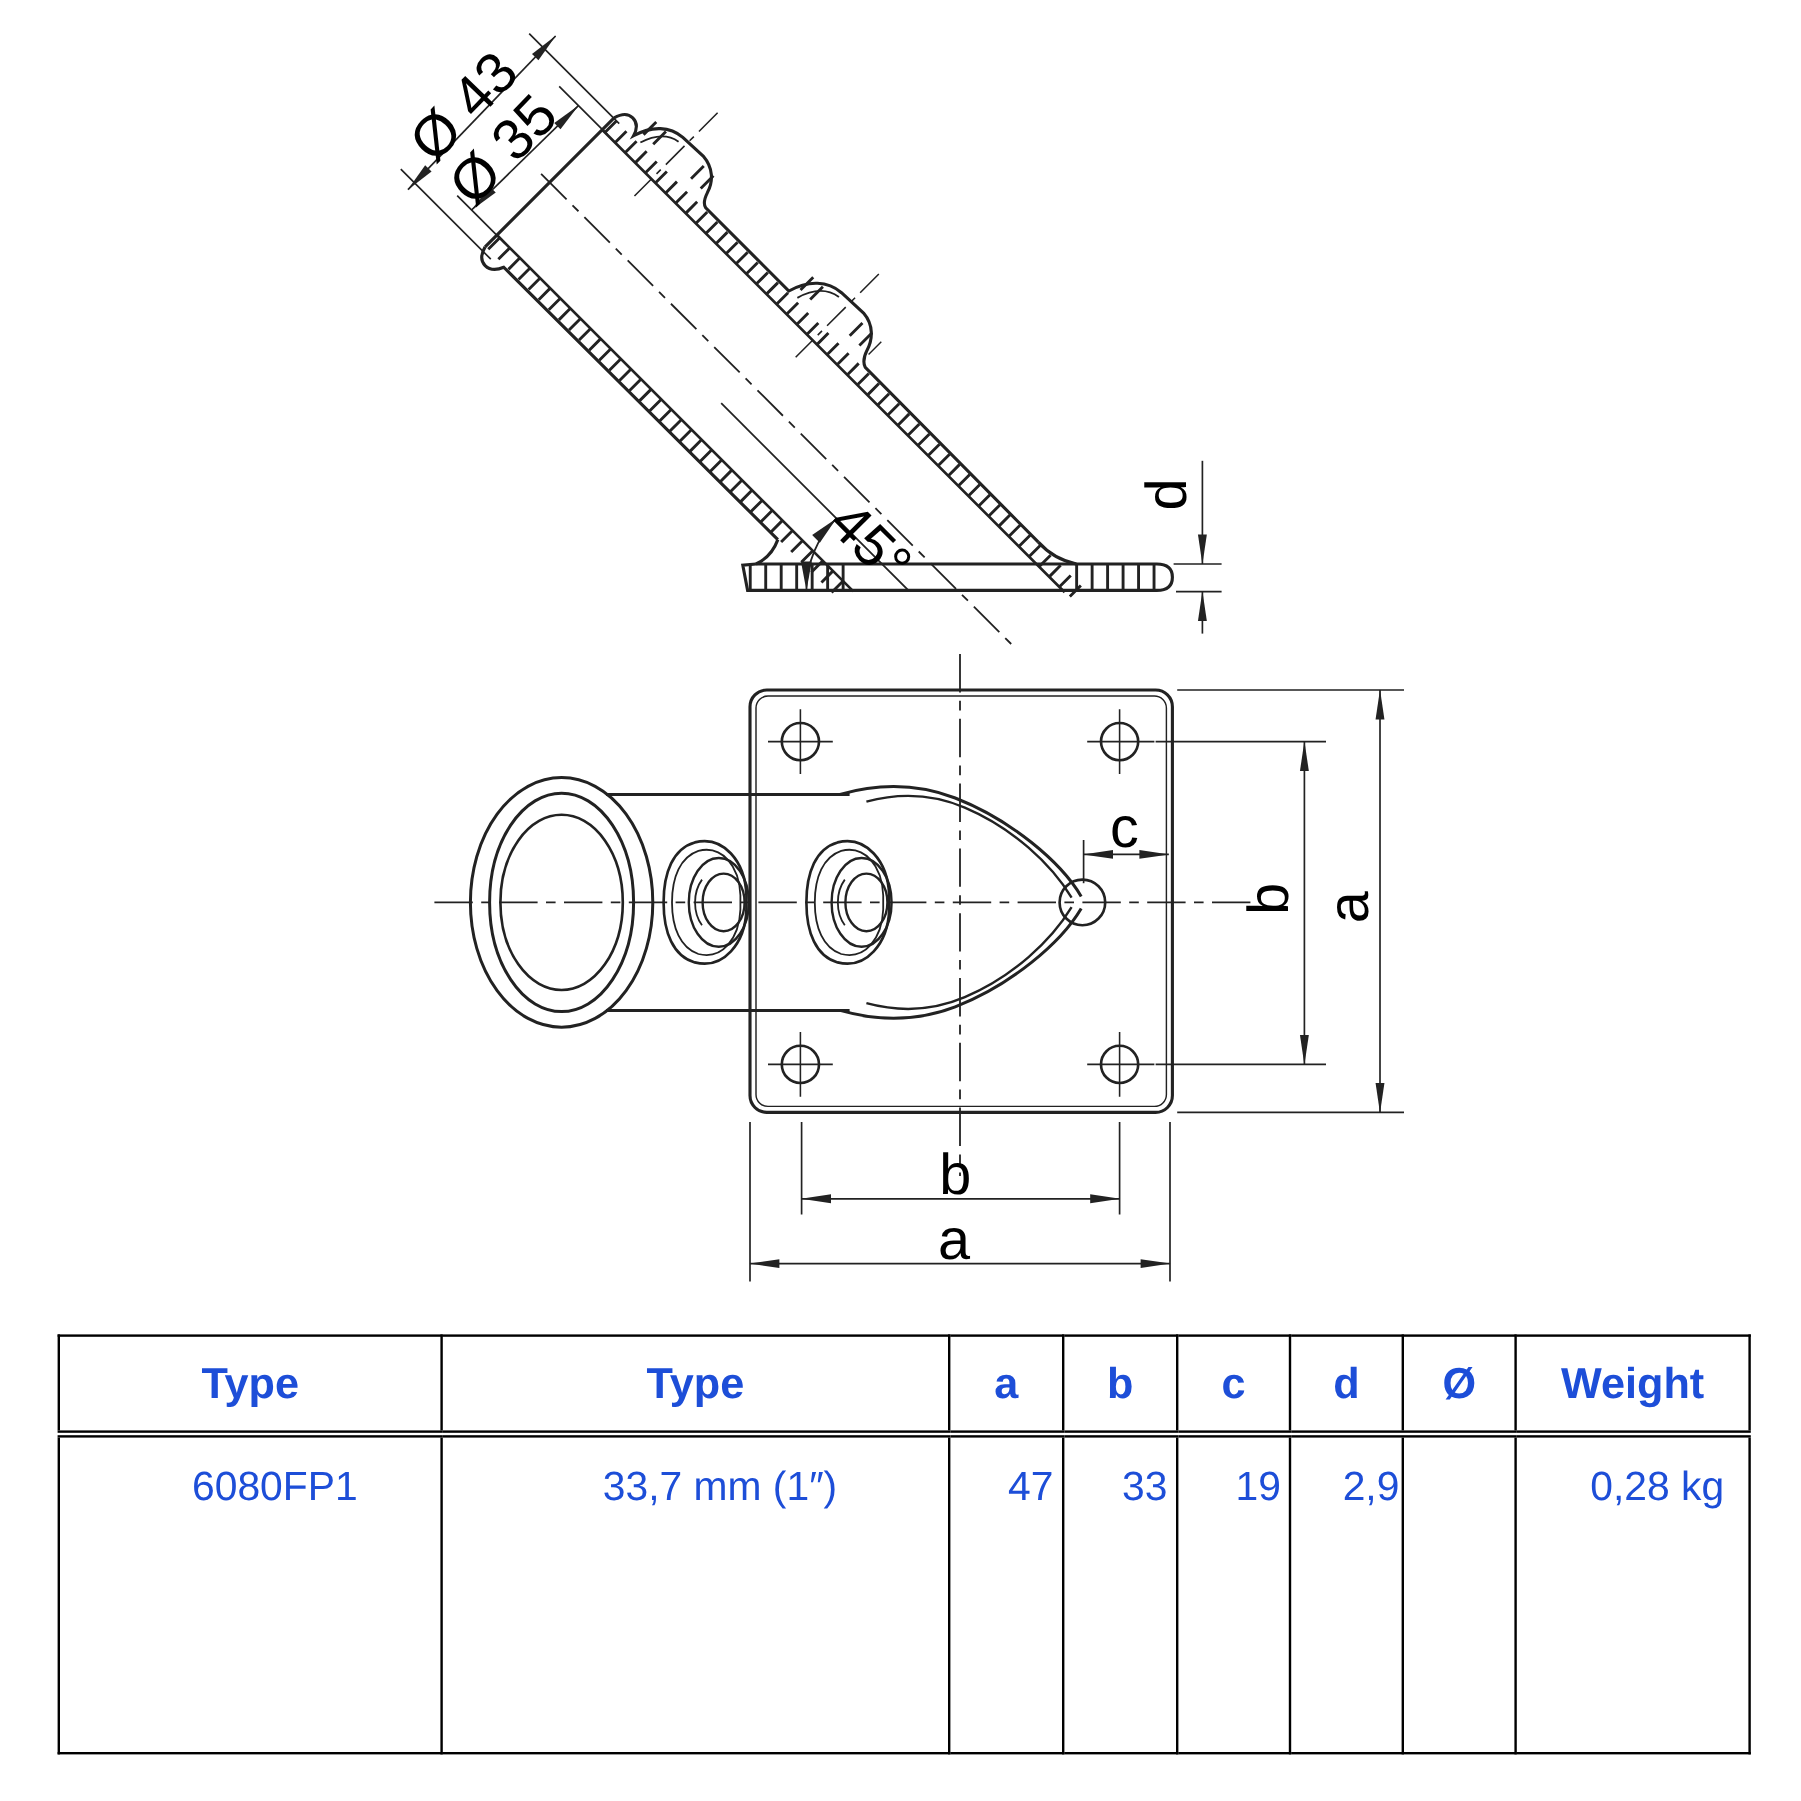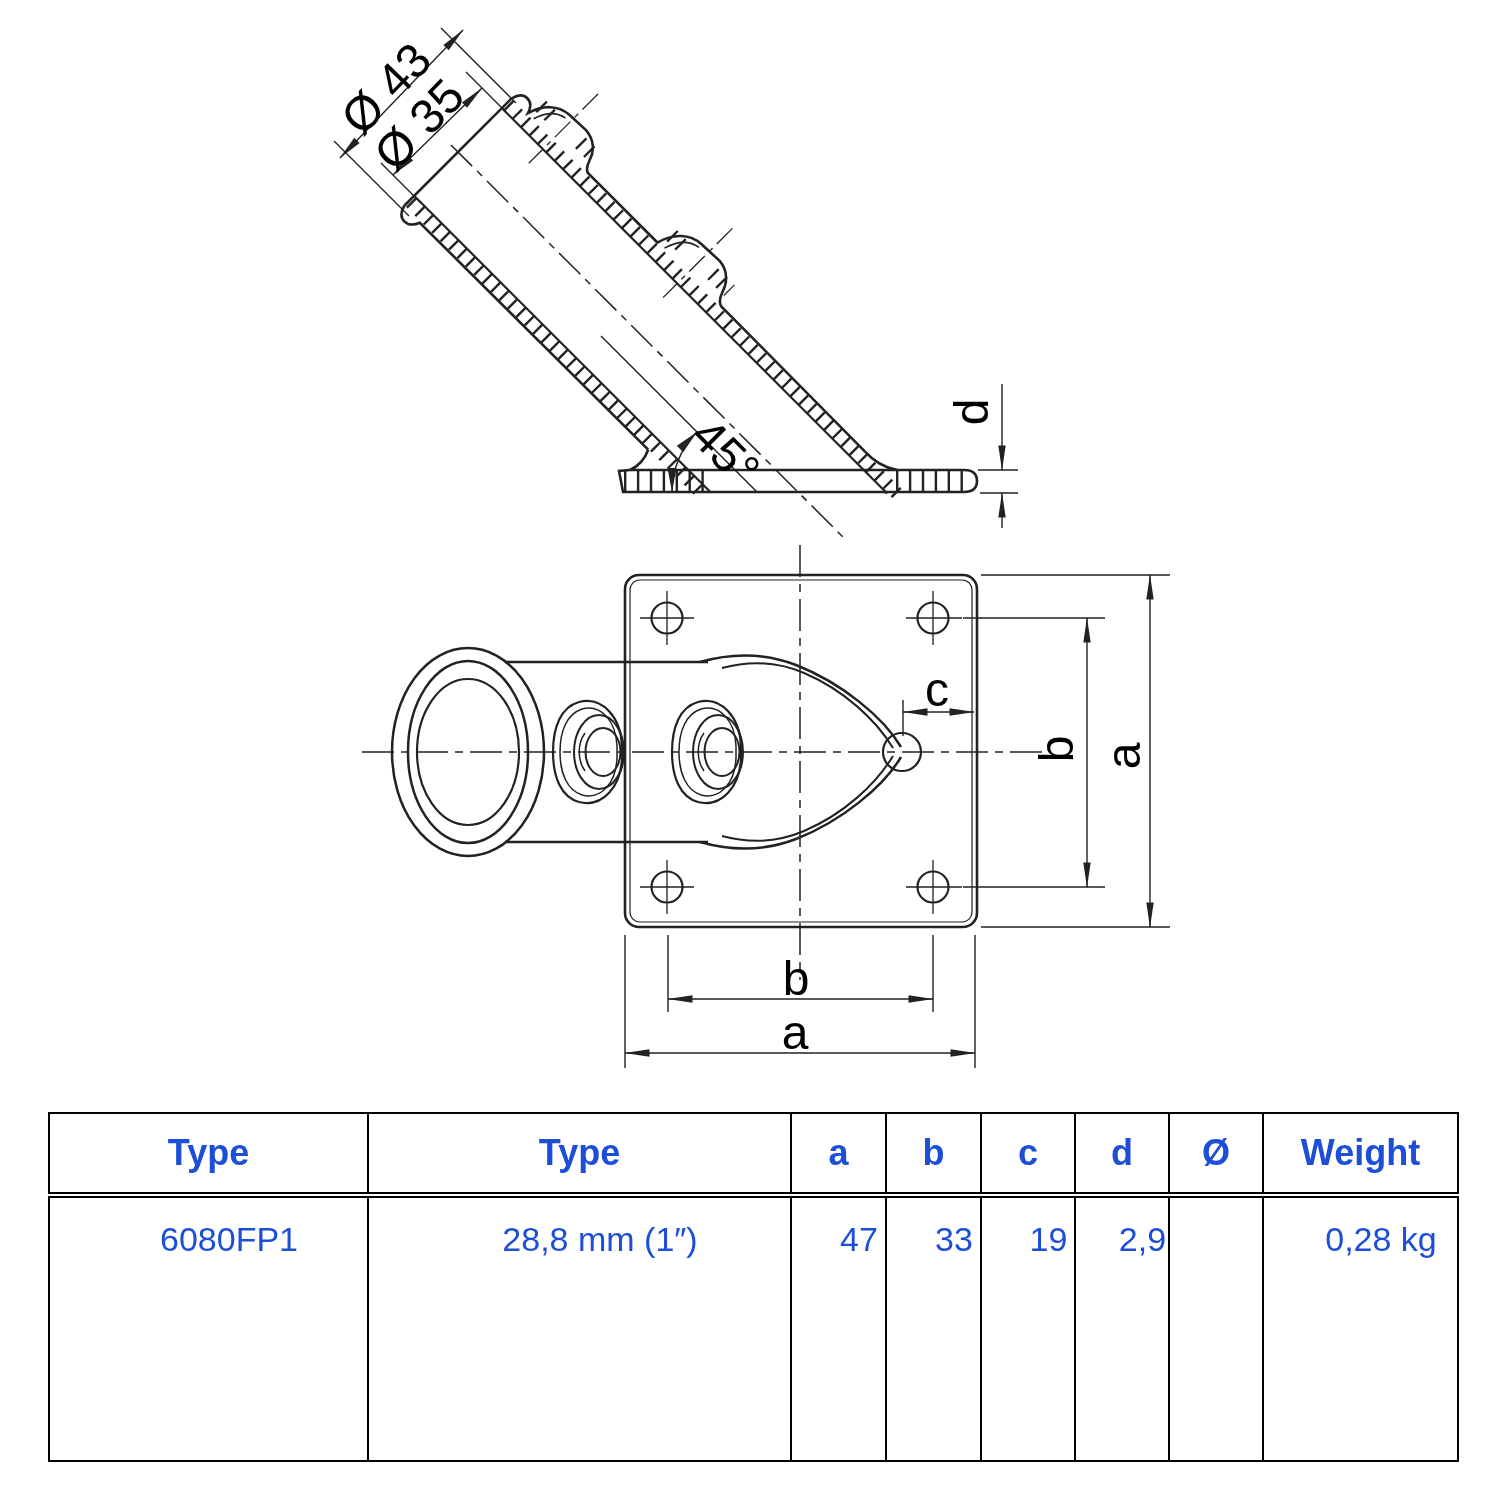--- a/index.html
+++ b/index.html
@@ -172,21 +172,21 @@
       <th>b</th>
       <th>c</th>
       <th>d</th>
       <th>Ø</th>
       <th>Weight</th>
     </tr>
   </thead>
   <tbody>
     <tr>
       <td>6080FP1</td>
-      <td>28,8 mm (1″)</td>
+      <td>33,7 mm (1″)</td>
       <td>47</td>
       <td>33</td>
       <td>19</td>
       <td>2,9</td>
       <td></td>
       <td>0,28 kg</td>
     </tr>
   </tbody>
 </table>
 

